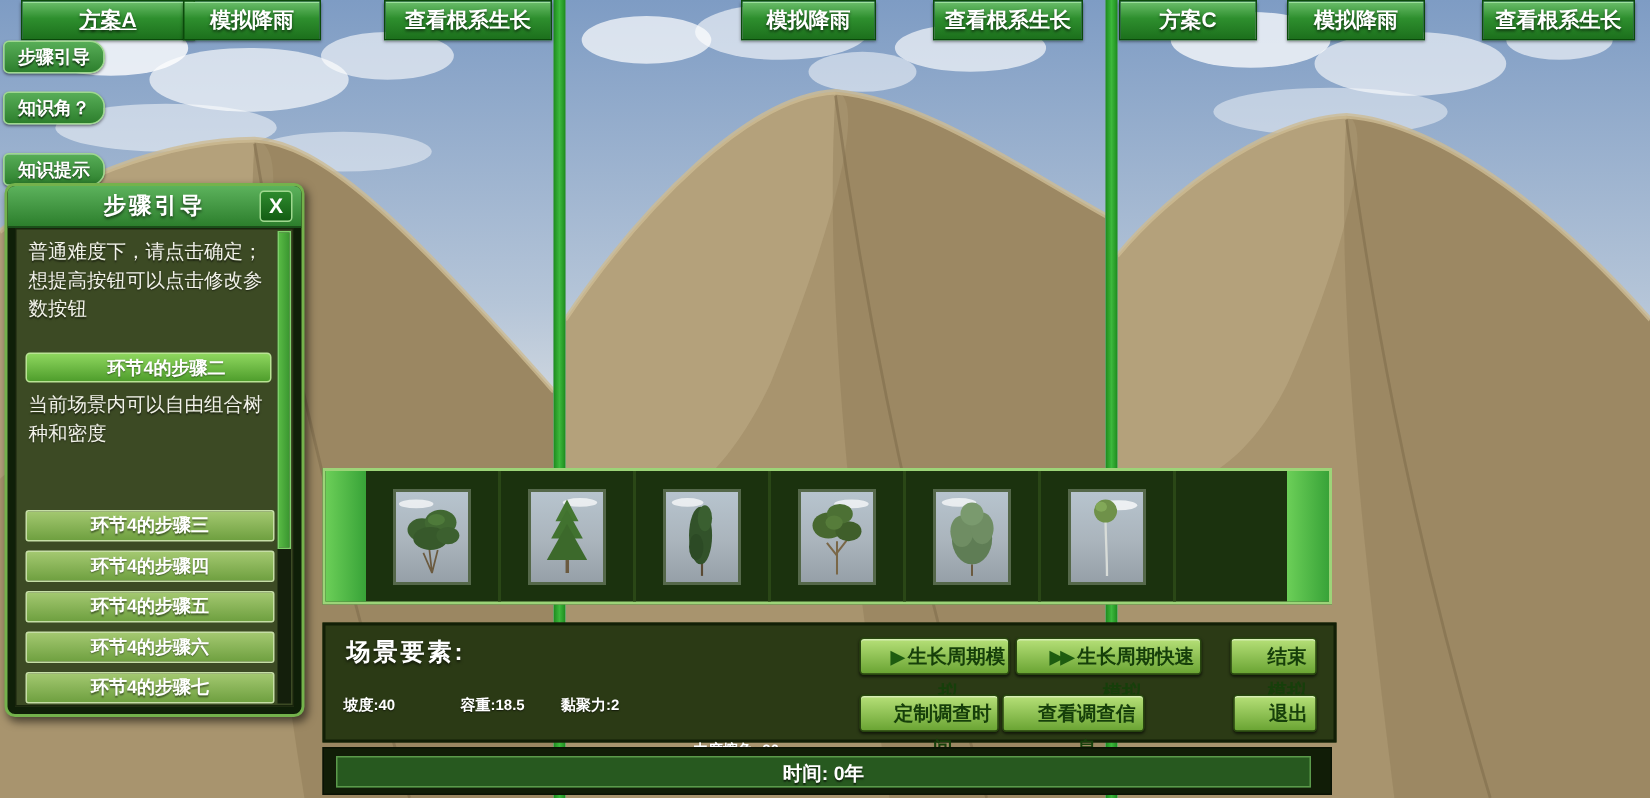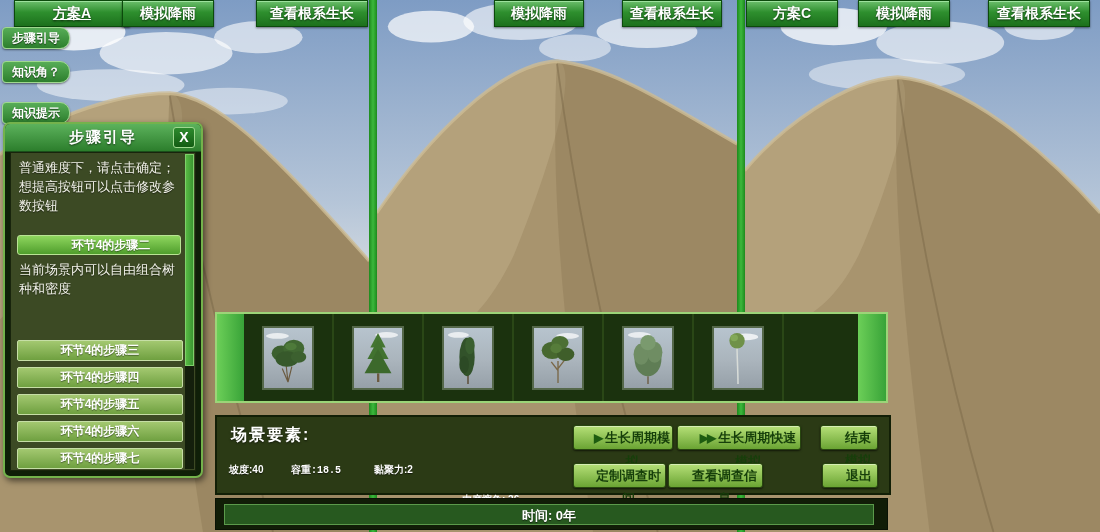--- a/index.html
+++ b/index.html
@@ -248,21 +248,21 @@
       </div>
     </div>
 
     <div class="tree-cell tree-fill"></div>
     <div class="tree-side" style="width:28px;flex:0 0 28px;"></div>
   </div>
 
   <div class="scene">
     <div class="scene-title">场景要素:</div>
     <div class="scene-param" style="left:12px;">坡度:40</div>
-    <div class="scene-param" style="left:74px;font-family:Liberation Mono, monospace;">容重:18.5</div>
+    <div class="scene-param" style="left:90px;">容重:18.5</div>
     <div class="scene-param" style="left:157px;">黏聚力:2</div>
     <div class="scene-param" style="left:245px;margin-top:30px;">内摩擦角: 26</div>
 
     <div class="scene-btn" style="left:356px;top:8px;width:100px;">
       <span class="ic">▶</span><span>生长周期模拟</span>
     </div>
     <div class="scene-btn" style="left:460px;top:8px;width:124px;">
       <span class="ic">▶▶</span><span>生长周期快速模拟</span>
     </div>
     <div class="scene-btn" style="left:603px;top:8px;width:58px;">结束模拟</div>

